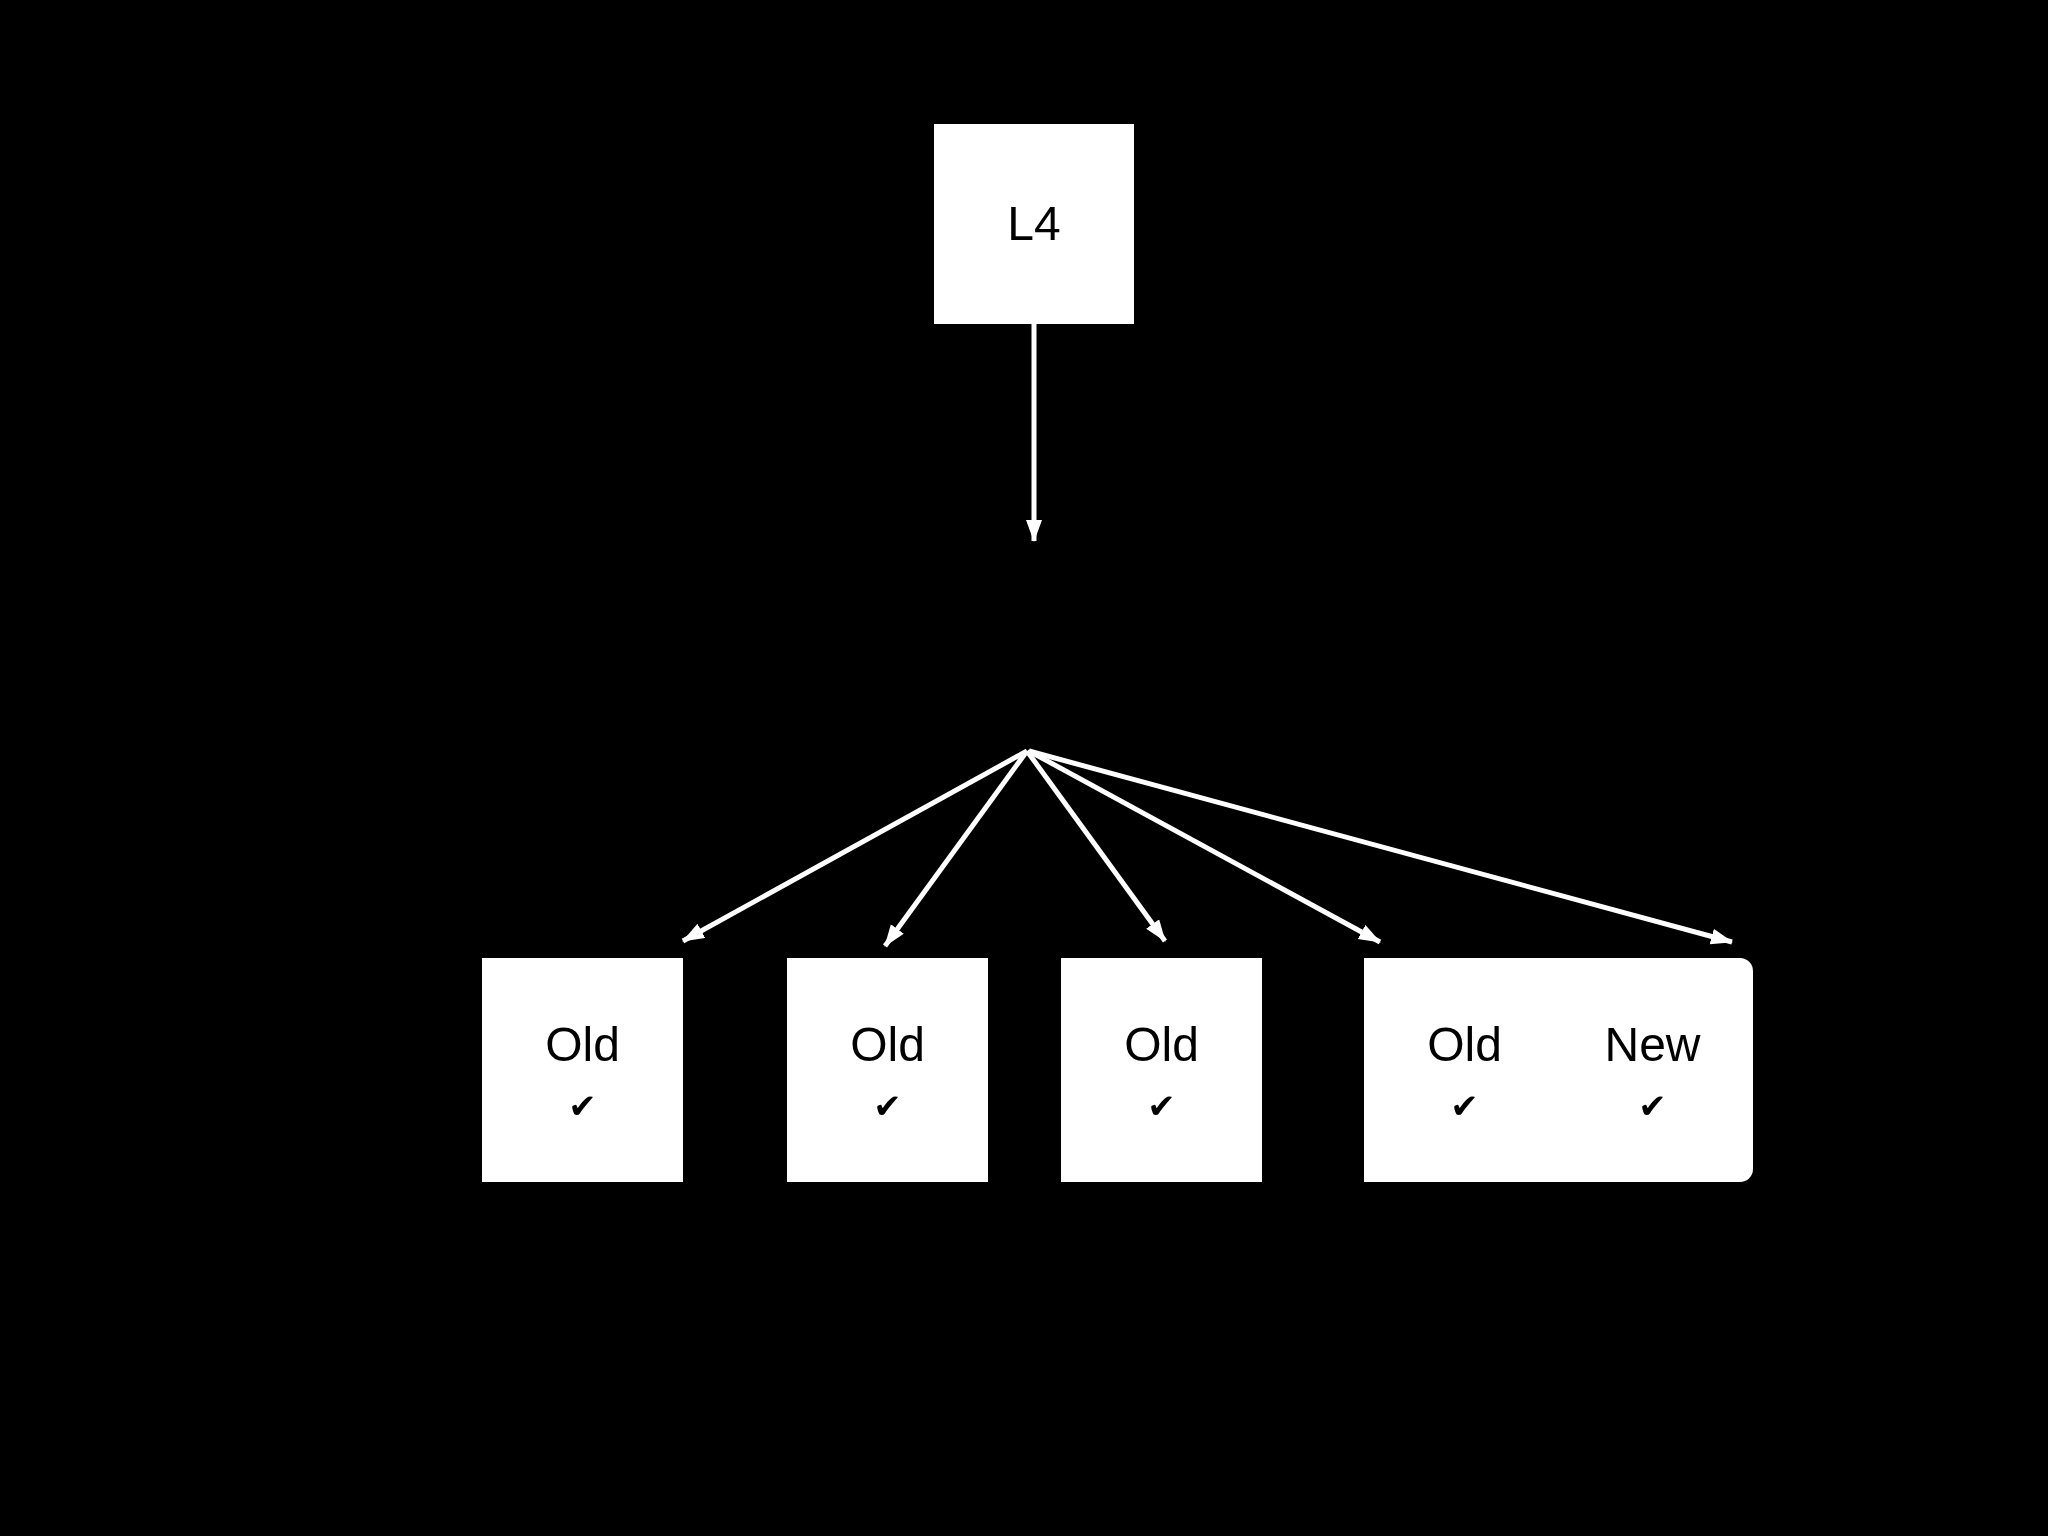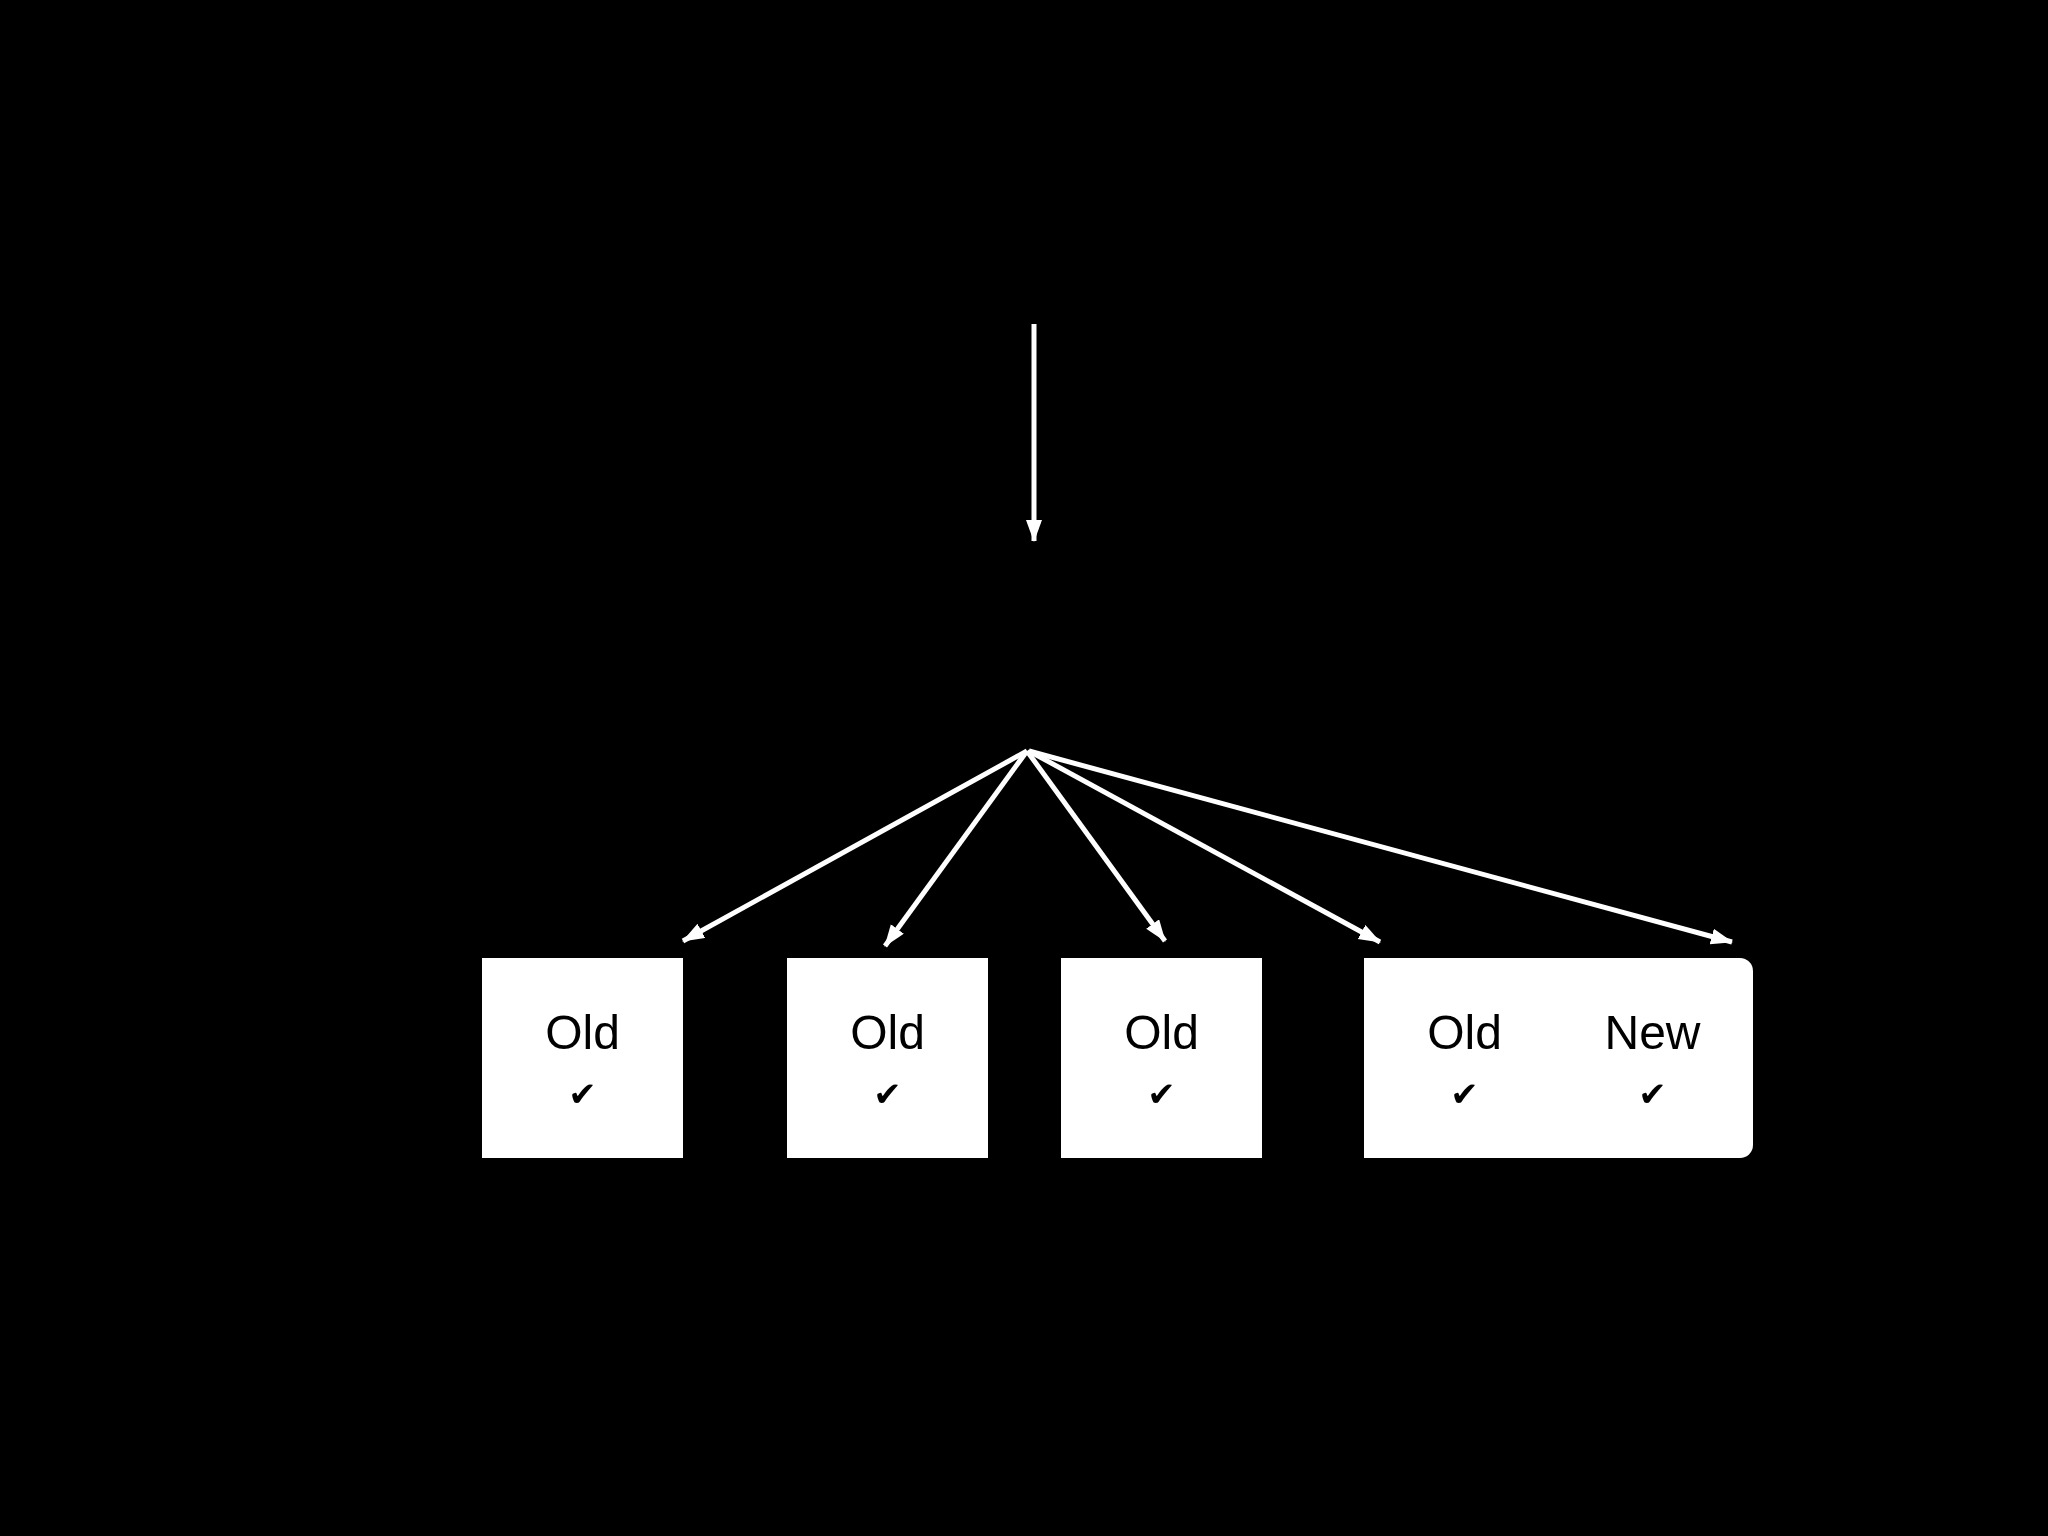--- a/index.html
+++ b/index.html
@@ -34,21 +34,21 @@
     justify-content:center;
   }
   .node .label{
     font-size:48px;
     line-height:1.15;
     color:var(--node-text);
     white-space:nowrap;
   }
   .node.hub{width:200px;height:200px;}
   .node.backend{
-    width:201px;height:200px;
+    width:201px;height:224px;
     flex-direction:column;
     gap:16px;
   }
   .check{
     font-size:34px;
     line-height:1;
     color:var(--node-text);
     font-family:"DejaVu Sans","Liberation Sans",sans-serif;
   }
 </style>
@@ -64,20 +64,23 @@
       </marker>
     </defs>
     <line x1="1034" y1="324" x2="1034" y2="541" stroke="#ffffff" stroke-width="5" marker-end="url(#ah)"></line>
     <line x1="1027" y1="751" x2="683" y2="941" stroke="#ffffff" stroke-width="5" marker-end="url(#ah)"></line>
     <line x1="1027" y1="751" x2="885" y2="946" stroke="#ffffff" stroke-width="5" marker-end="url(#ah)"></line>
     <line x1="1027" y1="751" x2="1165" y2="941" stroke="#ffffff" stroke-width="5" marker-end="url(#ah)"></line>
     <line x1="1029" y1="751" x2="1380" y2="942" stroke="#ffffff" stroke-width="5" marker-end="url(#ah)"></line>
     <line x1="1029" y1="751" x2="1732" y2="942" stroke="#ffffff" stroke-width="5" marker-end="url(#ah)"></line>
   </svg>
 
+  <div class="node hub" style="left:934px;top:124px;">
+    <span class="label">L4</span>
+  </div>
 
 
   <div class="node backend" style="left:482px;top:958px;">
     <span class="label">Old</span>
     <span class="check">✔</span>
   </div>
 
   <div class="node backend" style="left:787px;top:958px;">
     <span class="label">Old</span>
     <span class="check">✔</span>

